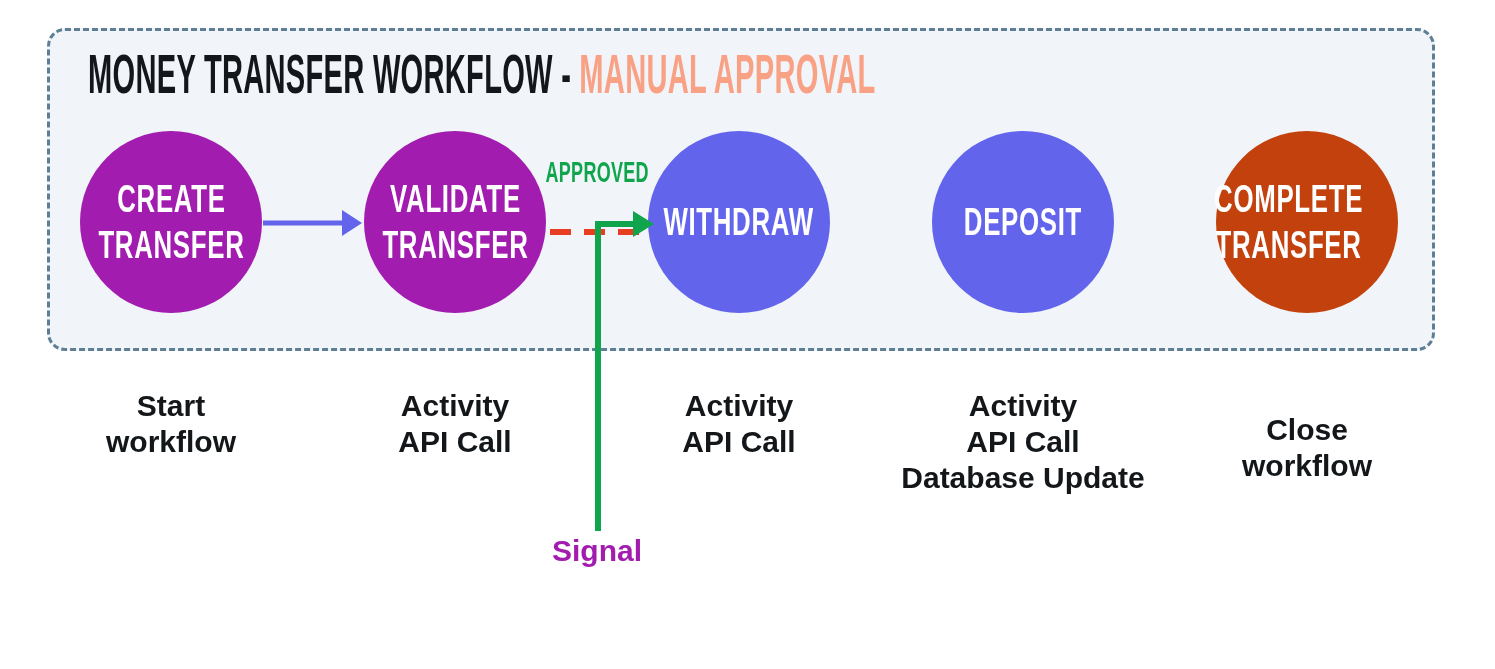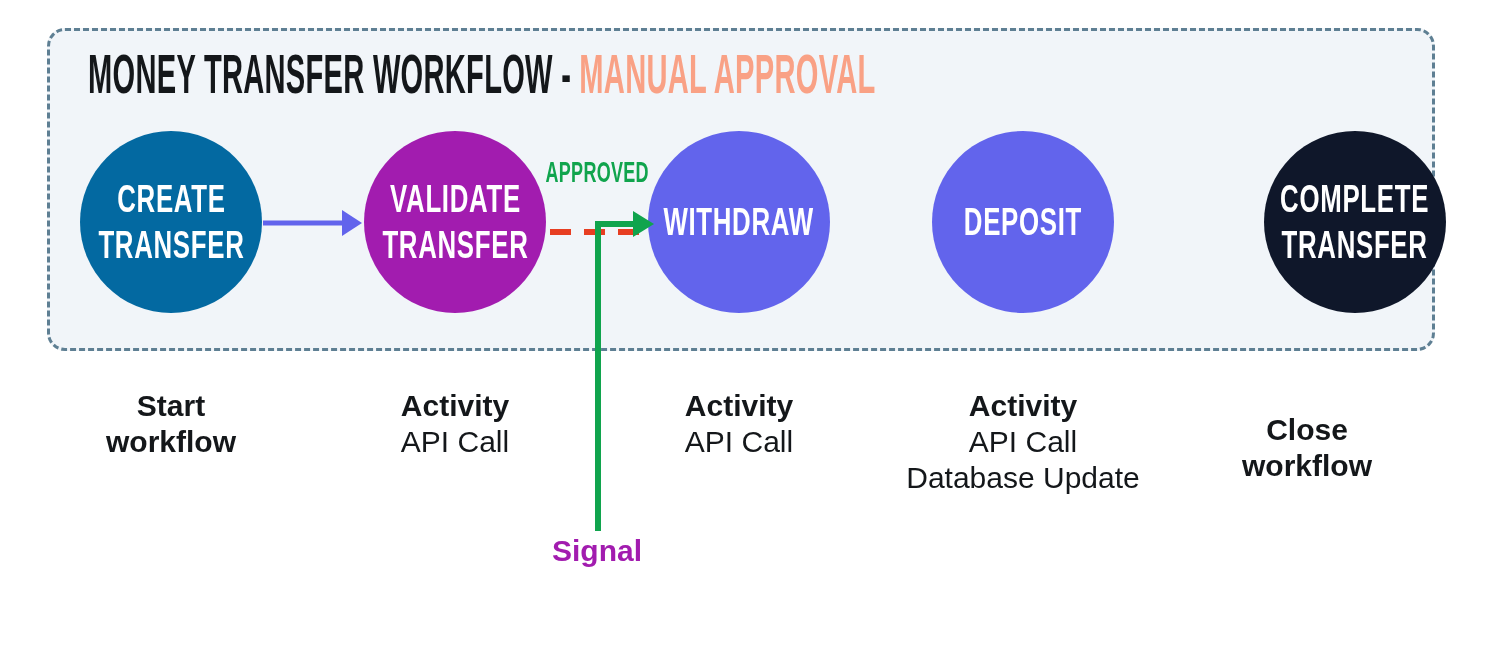--- a/index.html
+++ b/index.html
@@ -34,54 +34,54 @@
 
   
   .overlay{position:absolute;left:0;top:0;width:1495px;height:669px;
            pointer-events:none;z-index:5;}
 
   
   .ann{position:absolute;top:388px;width:360px;text-align:center;
        font-size:30px;line-height:36px;color:#14171a;}
   .ann--shift{top:412px;}
   .ann-title{font-weight:bold;white-space:pre-line;}
-  .ann-sub{font-weight:normal;white-space:pre-line;}
+  .ann-sub{font-weight:bold;white-space:pre-line;}
 
   
   .signal{position:absolute;left:417px;top:533px;width:360px;text-align:center;
           font-size:30px;line-height:36px;color:#a21caf;}
 </style>
 </head>
 <body>
 
 <div class="canvas">
 
   <div class="panel"></div>
 
   <h1 class="title">
     <span class="title-inner">
       <span>MONEY TRANSFER WORKFLOW -</span><span class="accent" style="color: rgb(249, 161, 133);">MANUAL APPROVAL</span>
     </span>
   </h1>
 
-  <div class="node" style="left: 80px; background-color: #0369a1;">
+  <div class="node" style="left: 80px; background-color: #a21caf;">
     <span class="node-label">CREATE
 TRANSFER</span>
   </div>
   <div class="node" style="left: 364px; background-color: #a21caf;">
     <span class="node-label">VALIDATE
 TRANSFER</span>
   </div>
   <div class="node" style="left: 648px; background-color: rgb(98, 100, 236);">
     <span class="node-label">WITHDRAW</span>
   </div>
   <div class="node" style="left: 932px; background-color: rgb(98, 100, 236);">
     <span class="node-label">DEPOSIT</span>
   </div>
-  <div class="node" style="left: 1264px; background-color: #0f172a;">
+  <div class="node" style="left: 1216px; background-color: #c2410c; justify-content: flex-end;">
     <span class="node-label">COMPLETE
 TRANSFER</span>
   </div>
 
   <div class="approved" style="color: rgb(16, 164, 77);">
     <span class="approved-inner">APPROVED</span>
   </div>
 
   <svg class="overlay" width="1495" height="669" viewBox="0 0 1495 669">
     <g>

